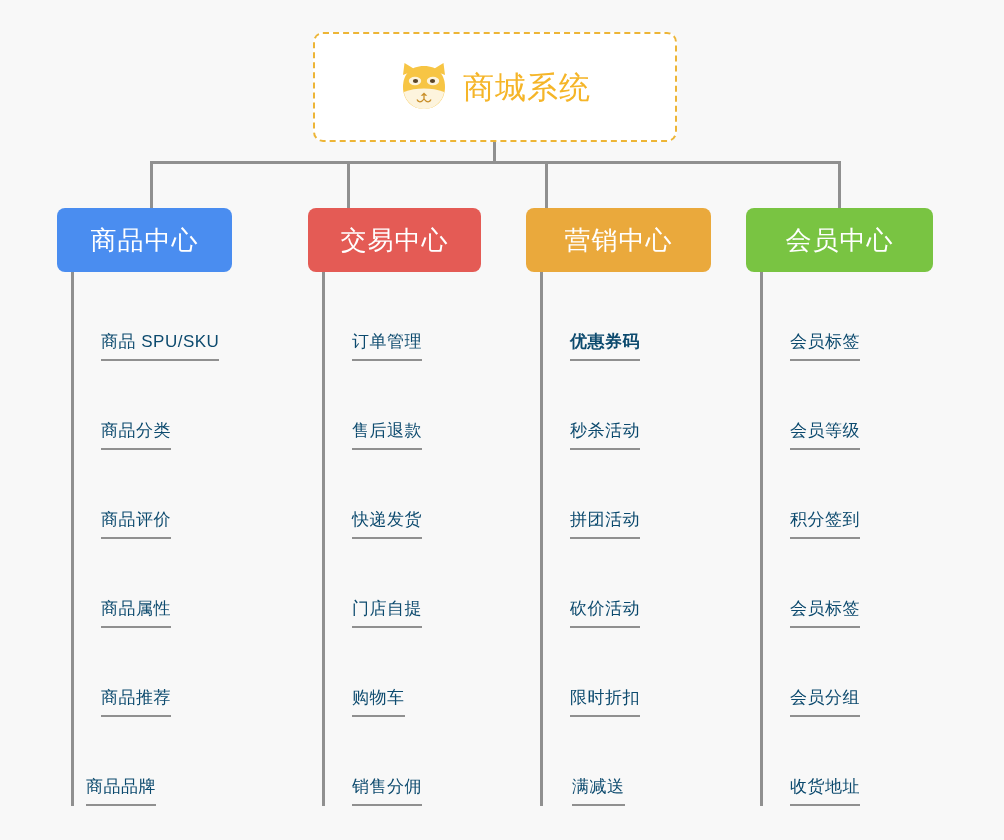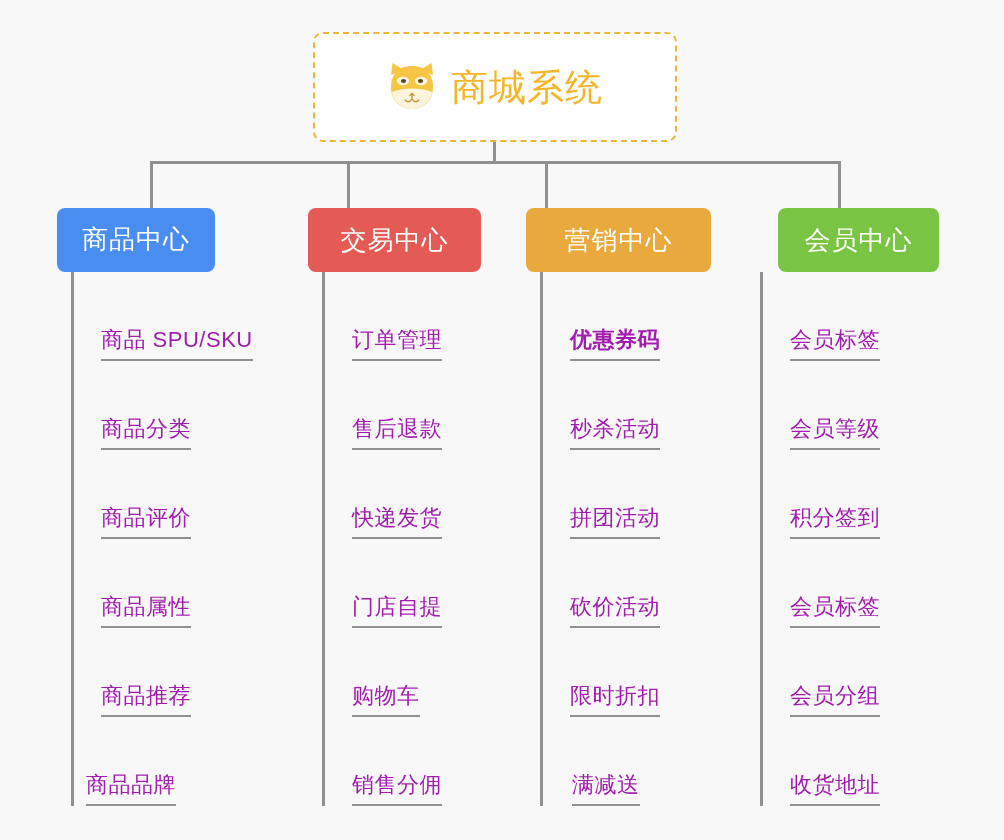--- a/index.html
+++ b/index.html
@@ -35,21 +35,21 @@
     justify-content: center;
     gap: 14px;
   }
   .root-logo {
     width: 50px;
     height: 52px;
     flex: 0 0 auto;
     display: block;
   }
   .root-title {
-    font-size: 37px;
+    font-size: 31px;
     line-height: 1;
     color: #f5b528;
     letter-spacing: 1px;
     white-space: nowrap;
   }
 
   
   .line {
     position: absolute;
     background: #909090;
@@ -111,22 +111,22 @@
     align-items: flex-end;
   }
   .leaf-inner {
     position: relative;
     margin-left: 30px;
     padding-bottom: 7px;
     border-bottom: 2px solid #909090;
     display: inline-block;
   }
   .leaf-label {
-    font-size: 22px;
-    color: #a21caf;
+    font-size: 17px;
+    color: #0c4a6e;
     line-height: 1.1;
     white-space: nowrap;
     letter-spacing: 0.5px;
   }
 </style>
 </head>
 <body style="background: rgb(248, 248, 248);">
 
 <div id="chart">
 
@@ -155,21 +155,21 @@
     <span class="root-title" style="color: rgb(245, 181, 40);">商城系统</span>
   </div>
 
   <div class="line line-v stem-root" style="background: rgb(144, 144, 144);"></div>
   <div class="line line-h bus" style="background: rgb(144, 144, 144);"></div>
   <div class="line line-v drop" style="left: 150px; background: rgb(144, 144, 144);"></div>
   <div class="line line-v drop" style="left: 347px; background: rgb(144, 144, 144);"></div>
   <div class="line line-v drop" style="left: 545px; background: rgb(144, 144, 144);"></div>
   <div class="line line-v drop" style="left: 838px; background: rgb(144, 144, 144);"></div>
 
-  <div class="cat-box" style="left: 57px; width: 158px; background: rgb(74, 141, 240); font-family: Liberation Serif, serif;">
+  <div class="cat-box" style="left: 57px; width: 175px; background: rgb(74, 141, 240);">
     <span class="cat-label">商品中心</span>
   </div>
   <div class="column" style="left:71px;">
     <div class="col-spine" style="background: rgb(144, 144, 144); height: 534px;"></div>
     <div class="leaf">
         <div class="leaf-inner" style="border-bottom-color: rgb(144, 144, 144);"><span class="leaf-label">商品 SPU/SKU</span></div>
       </div>
     <div class="leaf">
         <div class="leaf-inner" style="border-bottom-color: rgb(144, 144, 144);"><span class="leaf-label">商品分类</span></div>
       </div>
@@ -230,21 +230,21 @@
         <div class="leaf-inner" style="border-bottom-color: rgb(144, 144, 144); margin-top: 36px;"><span class="leaf-label">砍价活动</span></div>
       </div>
     <div class="leaf">
         <div class="leaf-inner" style="border-bottom-color: rgb(144, 144, 144);"><span class="leaf-label">限时折扣</span></div>
       </div>
     <div class="leaf">
         <div class="leaf-inner" style="border-bottom-color: rgb(144, 144, 144); margin-left: 32px;"><span class="leaf-label">满减送</span></div>
       </div>
   </div>
 
-  <div class="cat-box" style="left: 778px; width: 161px; background: rgb(121, 196, 66);">
+  <div class="cat-box" style="left: 746px; width: 187px; background: rgb(121, 196, 66);">
     <span class="cat-label">会员中心</span>
   </div>
   <div class="column" style="left:760px;">
     <div class="col-spine" style="background: rgb(144, 144, 144); height: 534px;"></div>
     <div class="leaf">
         <div class="leaf-inner" style="border-bottom-color: rgb(144, 144, 144);"><span class="leaf-label">会员标签</span></div>
       </div>
     <div class="leaf">
         <div class="leaf-inner" style="border-bottom-color: rgb(144, 144, 144);"><span class="leaf-label">会员等级</span></div>
       </div>

